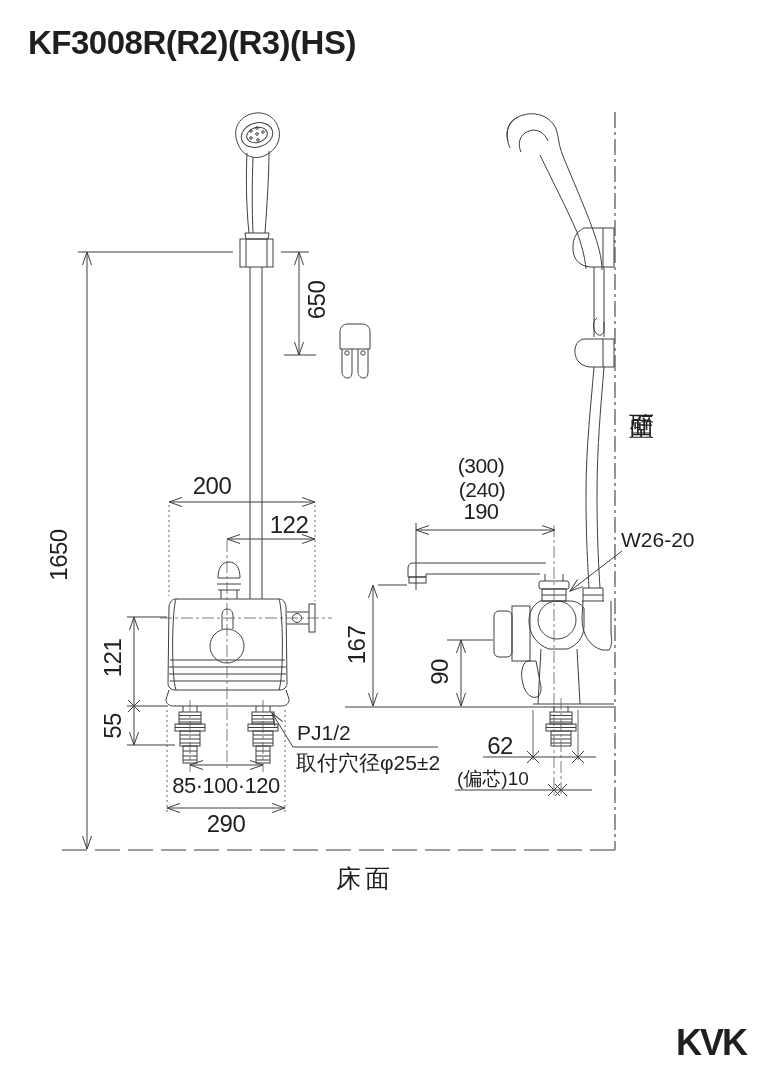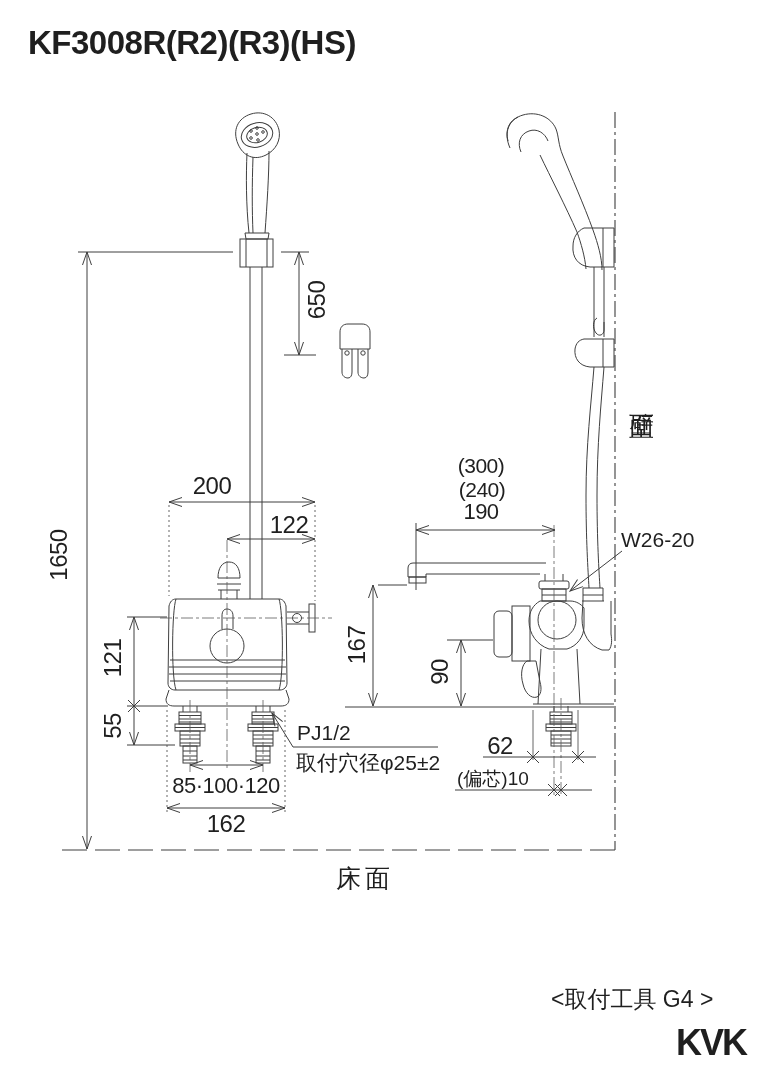--- a/index.html
+++ b/index.html
@@ -221,31 +221,30 @@
 
 <div class="txt title">KF3008R(R2)(R3)(HS)</div>
 
 <div class="txt vdim" style="left:59px;top:555px;">1650</div>
 <div class="txt vdim" style="left:317px;top:300px;">650</div>
 <div class="txt hdim" style="left:212px;top:486px;">200</div>
 <div class="txt hdim" style="left:289px;top:525px;">122</div>
 <div class="txt vdim" style="left:113px;top:658px;">121</div>
 <div class="txt vdim" style="left:113px;top:726px;">55</div>
 <div class="txt hdim" style="left:226px;top:786px;font-size:22px;">85·100·120</div>
-<div class="txt hdim" style="left:226px;top:824px;">162</div>
+<div class="txt hdim" style="left:226px;top:824px;">290</div>
 <div class="txt lbl" style="left:297px;top:733px;">PJ1/2</div>
 <div class="txt lbl" style="left:296px;top:763px;">取付穴径φ25±2</div>
 
 <div class="txt hdim" style="left:481px;top:466px;font-size:21px;">(300)</div>
 <div class="txt hdim" style="left:482px;top:490px;font-size:21px;">(240)</div>
 <div class="txt hdim" style="left:481px;top:512px;font-size:22px;">190</div>
 <div class="txt lbl" style="left:621px;top:540px;">W26-20</div>
 <div class="txt vdim" style="left:357px;top:645px;">167</div>
 <div class="txt vdim" style="left:440px;top:672px;">90</div>
 <div class="txt hdim" style="left:500px;top:746px;">62</div>
 <div class="txt lbl" style="left:457px;top:779px;font-size:19px;text-align:center;">(偏芯)10</div>
 <div class="txt wall-v" style="left:626px;top:392px;">壁面</div>
 
 <div class="txt floor-l" style="left:300px;top:862px;">床面</div>
-<div class="txt tool" style="left:551px;top:984px;">&lt;取付工具 G4 &gt;</div>
 <div class="txt kvk" style="left:676px;top:1022px;">KVK</div>
 
 </div>
 
 </body></html>

